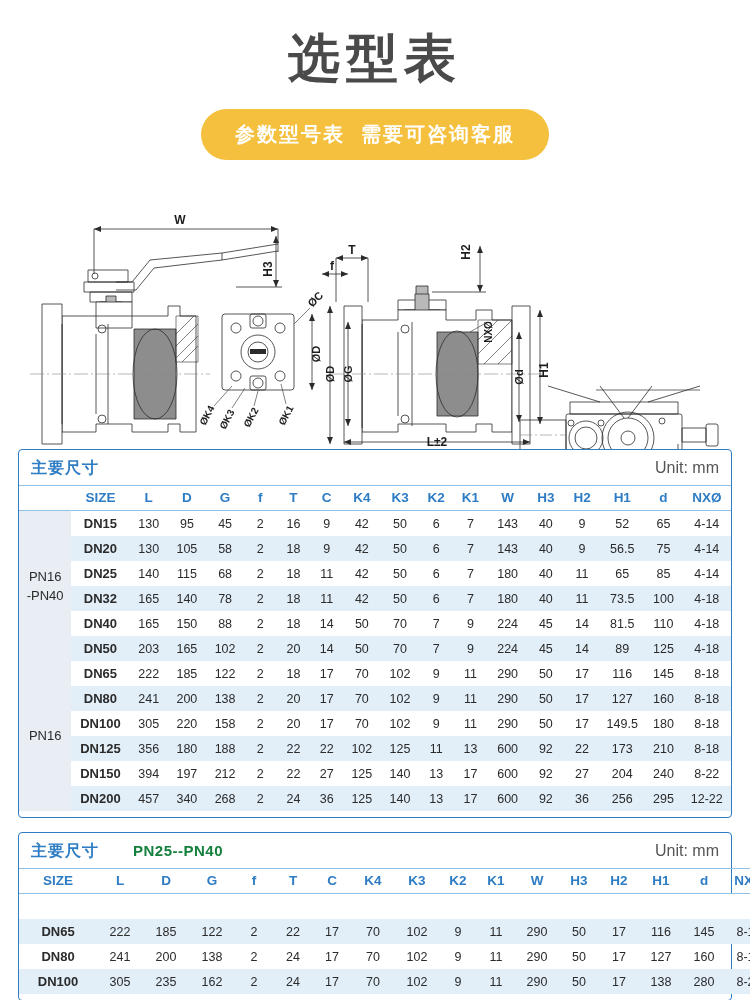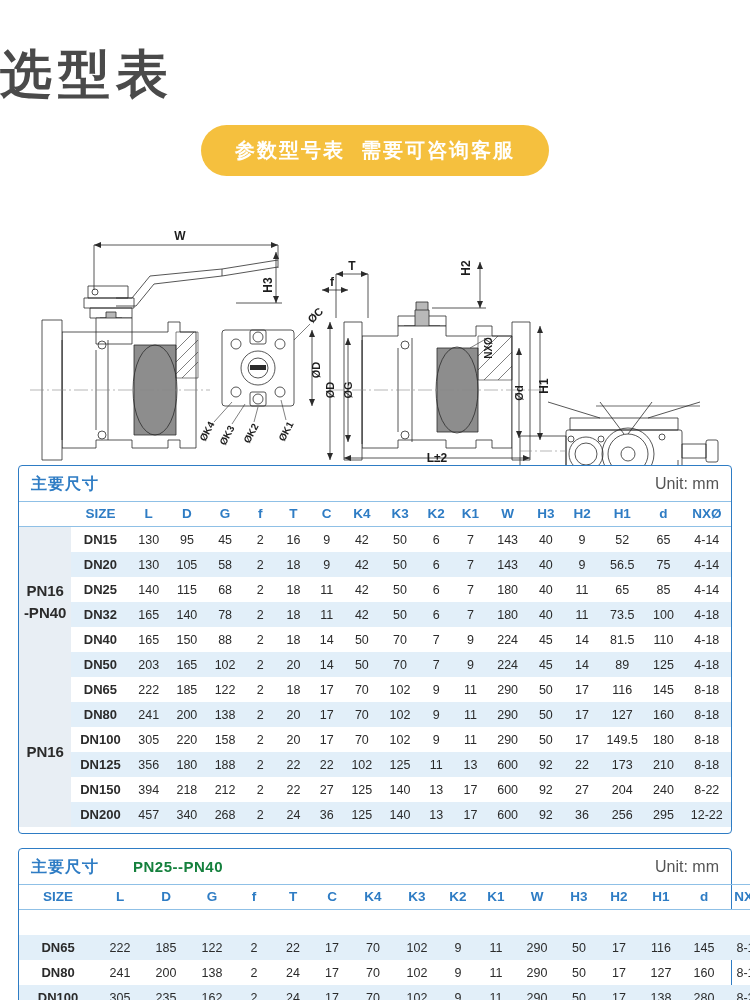--- a/index.html
+++ b/index.html
@@ -12,26 +12,26 @@
     width: 750px;
     height: 1000px;
     font-family: "Liberation Sans", "DejaVu Sans", sans-serif;
     color: #333;
     overflow: hidden;
     position: relative;
   }
 
   
   .page-title {
-    text-align: left;
+    text-align: center;
     font-size: 52px;
     font-weight: bold;
     color: #4a4a4a;
     letter-spacing: 6px;
-    padding-top: 46px;
+    padding-top: 30px;
     line-height: 1.1;
   }
   .banner-wrap {
     display: flex;
     justify-content: center;
     margin-top: 22px;
   }
   .banner {
     background: #f5c03e;
     color: #ffffff;
@@ -102,22 +102,22 @@
   }
   table.spec td {
     font-size: 12.5px;
     color: #2b2b2b;
     text-align: center;
     padding: 4px 0;
     height: 17px;
   }
   table.spec td.grp {
     color: #2b2b2b;
-    font-weight: bold;
-    font-size: 15px;
+    font-weight: normal;
+    font-size: 13px;
     background: #e8eef4;
     vertical-align: middle;
     line-height: 1.5;
   }
   table.spec td.size {
     font-weight: bold;
     font-size: 13px;
     margin-left: 16px;
   }
   tr.stripe td { background: #e2eff9; }
@@ -614,21 +614,21 @@
           <td>600</td>
           <td>92</td>
           <td>22</td>
           <td>173</td>
           <td>210</td>
           <td>8-18</td>
         </tr>
         <tr>
           <td class="size">DN150</td>
           <td>394</td>
-          <td>218</td>
+          <td>197</td>
           <td>212</td>
           <td>2</td>
           <td>22</td>
           <td>27</td>
           <td>125</td>
           <td>140</td>
           <td>13</td>
           <td>17</td>
           <td>600</td>
           <td>92</td>

